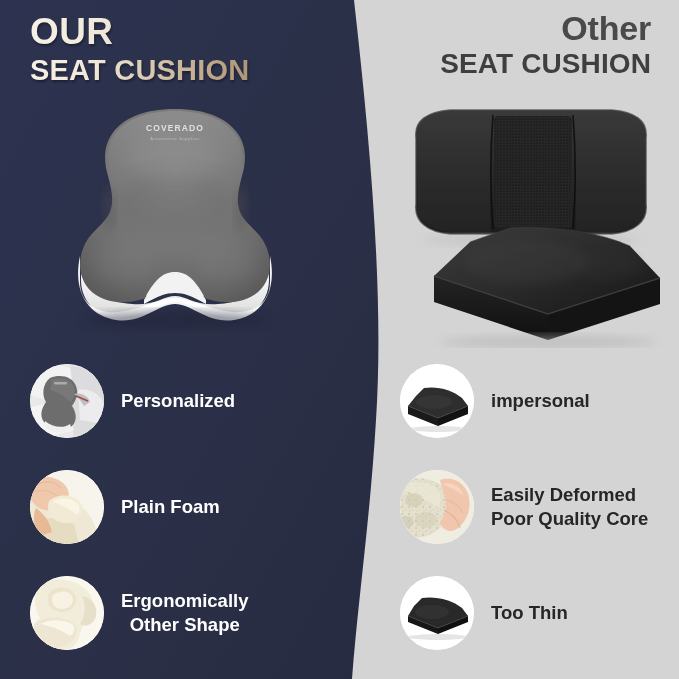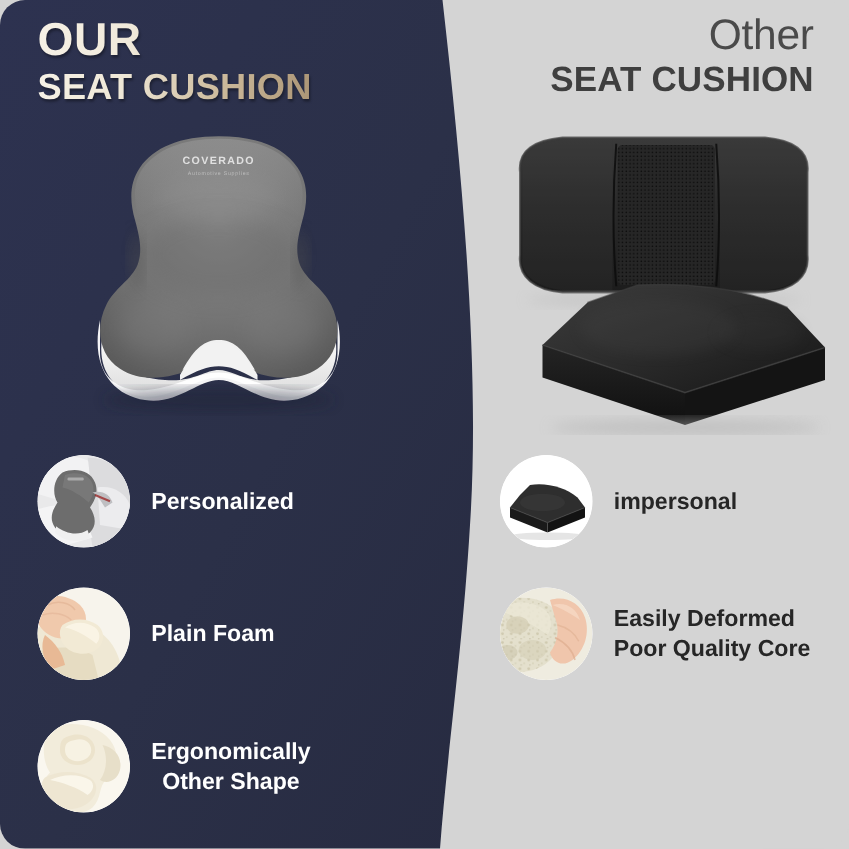--- a/index.html
+++ b/index.html
@@ -3,21 +3,21 @@
 <meta charset="utf-8">
 <style>
   * { margin:0; padding:0; box-sizing:border-box; }
   html,body { width:679px; height:679px; }
   body {
     font-family:"Liberation Sans", sans-serif;
     background:#d4d4d4;
     overflow:hidden;
     position:relative;
   }
-  #stage { position:absolute; inset:0; width:679px; height:679px; overflow:hidden;border-radius:20px; }
+  #stage { position:absolute; inset:0; width:679px; height:679px; overflow:hidden; }
 
   
   .bg-right { position:absolute; inset:0; background:#d4d4d4; }
   .bg-left-svg { position:absolute; inset:0; width:679px; height:679px; }
 
   
   .hdr { position:absolute; z-index:6; }
   .hdr-left { left:30px; top:12px; text-align:left; }
   .hdr-right { right:28px; top:10px; text-align:right; }
 
@@ -29,21 +29,21 @@
     filter:drop-shadow(1px 2px 1px rgba(0,0,0,.35));
   }
   .h-seat-left {
     font-size:29px; font-weight:bold; letter-spacing:.2px; line-height:1.12; margin-top:2px;
     background:linear-gradient(95deg,#f6f1e6 0%,#efe8d8 30%,#c9b697 70%,#ab9576 100%);
     -webkit-background-clip:text; background-clip:text; color:transparent;
     -webkit-text-fill-color:transparent;
     filter:drop-shadow(1px 2px 1px rgba(0,0,0,.35));
   }
   .h-other {
-    font-size:34px; font-weight:normal; color:#4a4a4a; line-height:1.08; letter-spacing:-.2px;
+    font-size:34px; font-weight:bold; color:#4a4a4a; line-height:1.08; letter-spacing:-.2px;
   }
   .h-seat-right {
     font-size:28px; font-weight:bold; color:#3f3f3f; line-height:1.14; letter-spacing:.1px; margin-top:1px;
   }
 
   
   .hero { position:absolute; z-index:4; }
   .hero-left { left:46px; top:96px; width:258px; height:240px; }
   .hero-right { left:398px; top:100px; width:268px; height:248px; }
 
@@ -371,14 +371,37 @@
           <path d="M46,30 C54,32 60,37 63,43" stroke="#dcab8c" stroke-width="1.1" fill="none" opacity=".5"></path>
         </g>
       </svg>
     </div>
     <div class="feat-text">
       <div class="ln">Easily Deformed</div>
       <div class="ln">Poor Quality Core</div>
     </div>
   </div>
 
+  <div class="feat fr row3 right-side">
+    <div class="feat-thumb">
+      <svg viewBox="0 0 74 74">
+        <defs>
+            <clipPath id="c6">
+              <circle cx="37" cy="37" r="37"></circle>
+            </clipPath>
+          </defs>
+        <g clip-path="url(#c6)">
+          <rect width="74" height="74" fill="#ffffff"></rect>
+          <path d="M22,22 C36,20 52,24 62,32 L68,40 L38,52 L8,40 L14,30 Z" fill="#292929"></path>
+          <path d="M8,40 L38,52 L38,58 L8,46 Z" fill="#171717"></path>
+          <path d="M38,52 L68,40 L68,46 L38,58 Z" fill="#101010"></path>
+          <path d="M8,40 L38,52 L68,40" fill="none" stroke="#404040" stroke-width="1" opacity=".8"></path>
+          <ellipse cx="32" cy="36" rx="17" ry="7" fill="#4a4a4a" opacity=".25"></ellipse>
+          <ellipse cx="38" cy="61" rx="30" ry="3" fill="#cfcfcf" opacity=".55"></ellipse>
+        </g>
+      </svg>
+    </div>
+    <div class="feat-text">
+      <div class="ln">Too Thin</div>
+    </div>
+  </div>
 
 </div>
 
 </body></html>

